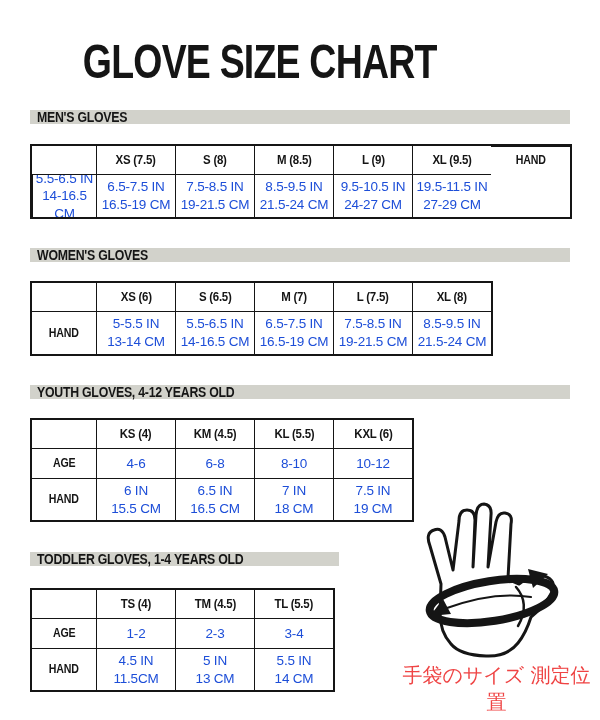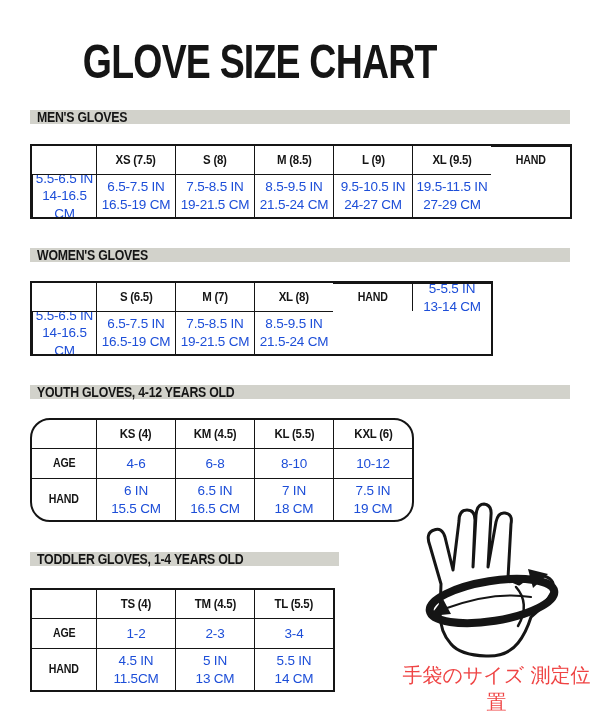--- a/index.html
+++ b/index.html
@@ -20,21 +20,21 @@
     font-size:14.5px;font-weight:700;letter-spacing:-0.3px;
   }
   .bar.full{width:540px;}
   .bar.narrow{width:309px;}
   
   .tbl{
     left:30px;background:#fff;border:2px solid #151515;display:grid;box-sizing:content-box;
   }
   .tbl.mens   {top:144px;grid-template-columns:64px repeat(6,79px);grid-template-rows:28px 43px;}
   .tbl.womens {top:281px;grid-template-columns:64px repeat(5,79px);grid-template-rows:28px 43px;}
-  .tbl.youth  {top:418px;grid-template-columns:64px repeat(4,79px);grid-template-rows:28px 30px 42px;border-radius:20px;}
+  .tbl.youth  {top:418px;grid-template-columns:64px repeat(4,79px);grid-template-rows:28px 30px 42px;}
   .tbl.toddler{top:588px;grid-template-columns:64px repeat(3,79px);grid-template-rows:28px 30px 42px;}
   .bar.mens-bar{top:110px;} .bar.womens-bar{top:248px;}
   .bar.youth-bar{top:385px;} .bar.toddler-bar{top:552px;}
   .cell{
     display:flex;align-items:center;justify-content:center;text-align:center;
     border-left:1px solid #151515;border-top:1px solid #151515;
     white-space:pre-line;line-height:1.3;overflow:hidden;
   }
   .cell.nl{border-left:none;}
   .cell.nt{border-top:none;}
@@ -76,22 +76,24 @@
 24-27 CM</span></div>
   <div class="cell dat"><span>19.5-11.5 IN
 27-29 CM</span></div>
 </div>
 
 <div class="abs bar full womens-bar">
   <span class="cond left">WOMEN'S GLOVES</span>
 </div>
 <div class="abs tbl womens">
   <div class="cell nl nt"></div>
+  <div class="cell nt hdr"><span class="cond">XS (6)</span></div>
   <div class="cell nt hdr"><span class="cond">S (6.5)</span></div>
   <div class="cell nt hdr"><span class="cond">M (7)</span></div>
+  <div class="cell nt hdr"><span class="cond">L (7.5)</span></div>
   <div class="cell nt hdr"><span class="cond">XL (8)</span></div>
   <div class="cell nl lbl"><span class="cond">HAND</span></div>
   <div class="cell dat"><span>5-5.5 IN
 13-14 CM</span></div>
   <div class="cell dat"><span>5.5-6.5 IN
 14-16.5 CM</span></div>
   <div class="cell dat"><span>6.5-7.5 IN
 16.5-19 CM</span></div>
   <div class="cell dat"><span>7.5-8.5 IN
 19-21.5 CM</span></div>

